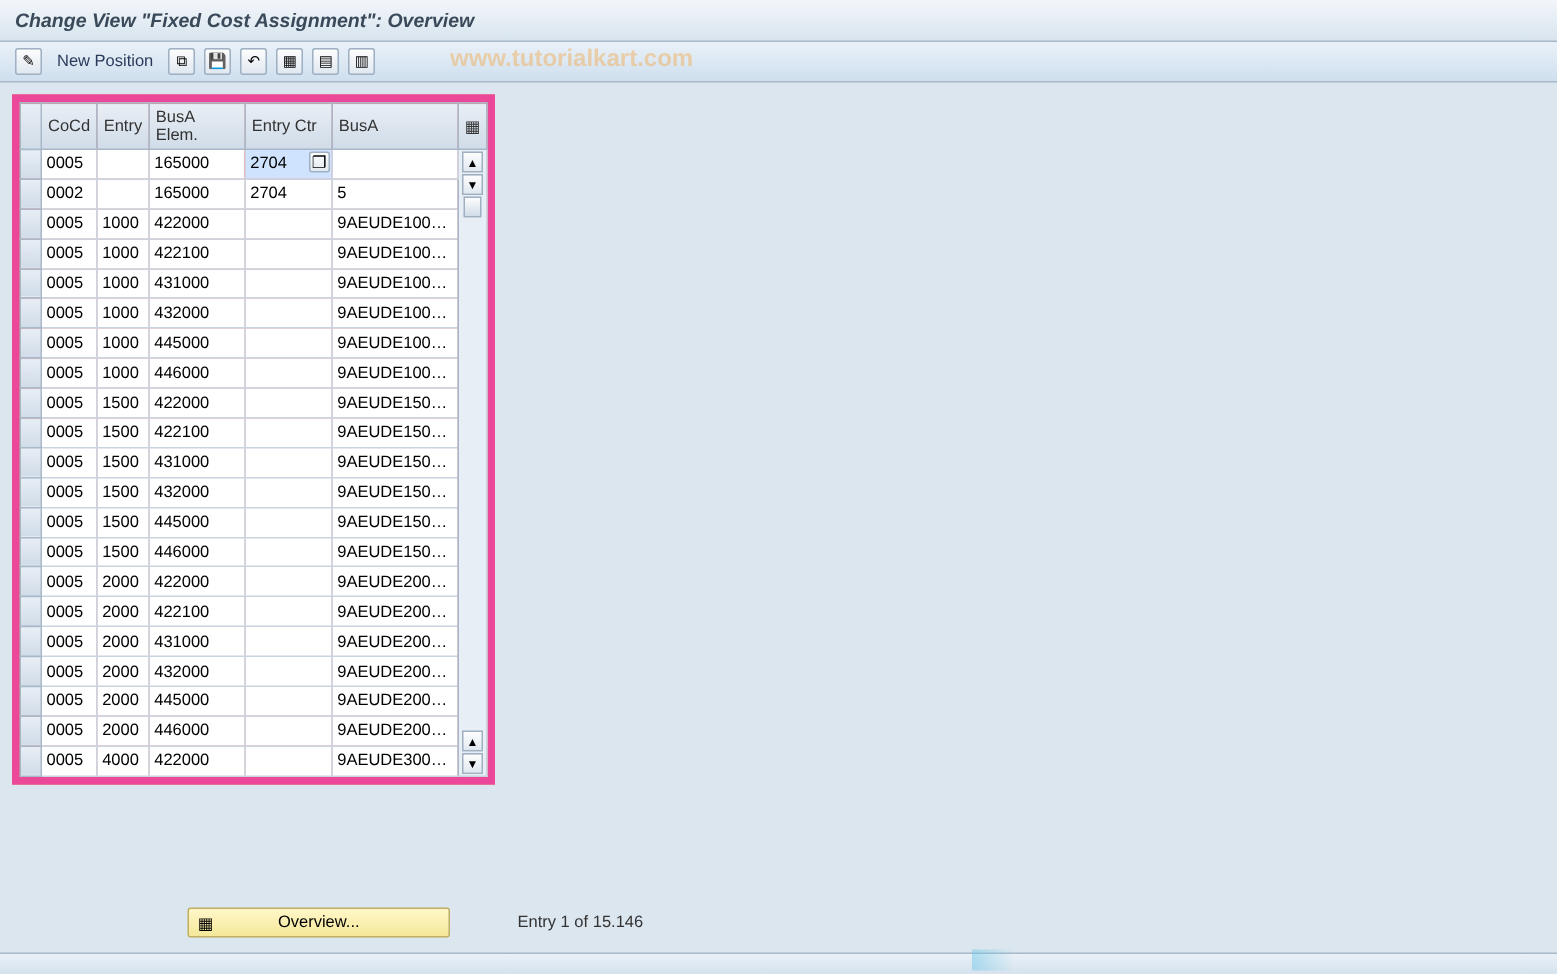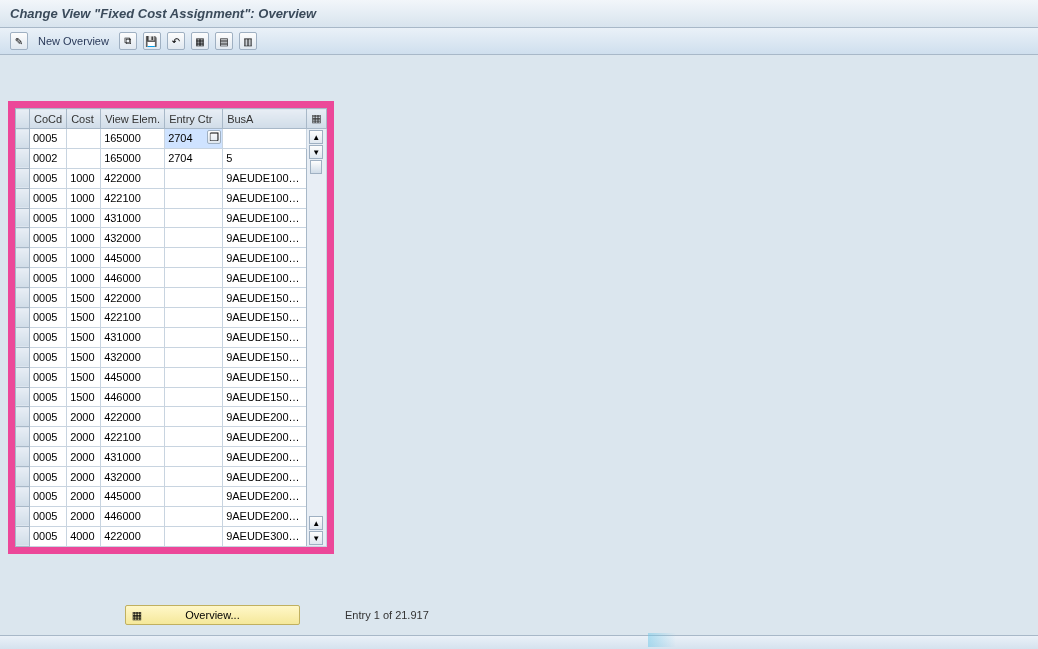--- a/index.html
+++ b/index.html
@@ -58,24 +58,23 @@
       font-size: 16px;
       font-weight: bold;
       pointer-events: none;
     }
     .content {
       padding: 8px;
       position: relative;
     }
     .table-wrap {
       display: inline-block;
-      border: 7px solid #ec4899;
+      border: 5px solid #ec4899;
       background: #ef4444;
       position: relative;
-      margin-top: 38px;
     }
     table {
       border-collapse: collapse;
       font-size: 11px;
     }
     th {
       background: linear-gradient(#e8eef5, #d0dce8);
       border: 1px solid #a8b8c8;
       padding: 3px 4px;
       text-align: left;
@@ -209,38 +208,39 @@
   </style>
 </head>
 <body>
 
 <div class="title-bar">
   <h1>Change View "Fixed Cost Assignment": Overview</h1>
 </div>
 
 <div class="toolbar">
   <span class="icon-btn">✎</span>
-  <span class="new-entries">New Overview</span>
+  <span class="new-entries">New Position</span>
   <span class="icon-btn">⧉</span>
   <span class="icon-btn">💾</span>
   <span class="icon-btn">↶</span>
   <span class="icon-btn">▦</span>
   <span class="icon-btn">▤</span>
   <span class="icon-btn">▥</span>
+  <span class="watermark">www.tutorialkart.com</span>
 </div>
 
 <div class="content">
   <div class="table-wrap">
     <table>
       <thead>
         <tr>
           <th class="corner"></th>
           <th class="col-cocd">CoCd</th>
-          <th class="col-busa">Cost</th>
-          <th class="col-elem">View Elem.</th>
+          <th class="col-busa">Entry</th>
+          <th class="col-elem">BusA Elem.</th>
           <th class="col-ctr">Entry Ctr</th>
           <th class="col-order">BusA</th>
           <th class="config">▦</th>
         </tr>
       </thead>
       <tbody id="table-body">
           <tr>
             <td class="rowsel"></td>
             <td>0005</td>
             <td></td>
@@ -419,18 +419,18 @@
         </tbody>
     </table>
   </div>
 </div>
 
 <div class="footer-area">
   <div class="position-btn">
     <span class="pb-icon">▦</span>
     <span>Overview...</span>
   </div>
-  <div class="entry-info">Entry 1 of 21.917</div>
+  <div class="entry-info">Entry 1 of 15.146</div>
 </div>
 
 <div class="status-bar">
   <div class="sap-logo"></div>
 </div>
 
 </body></html>

